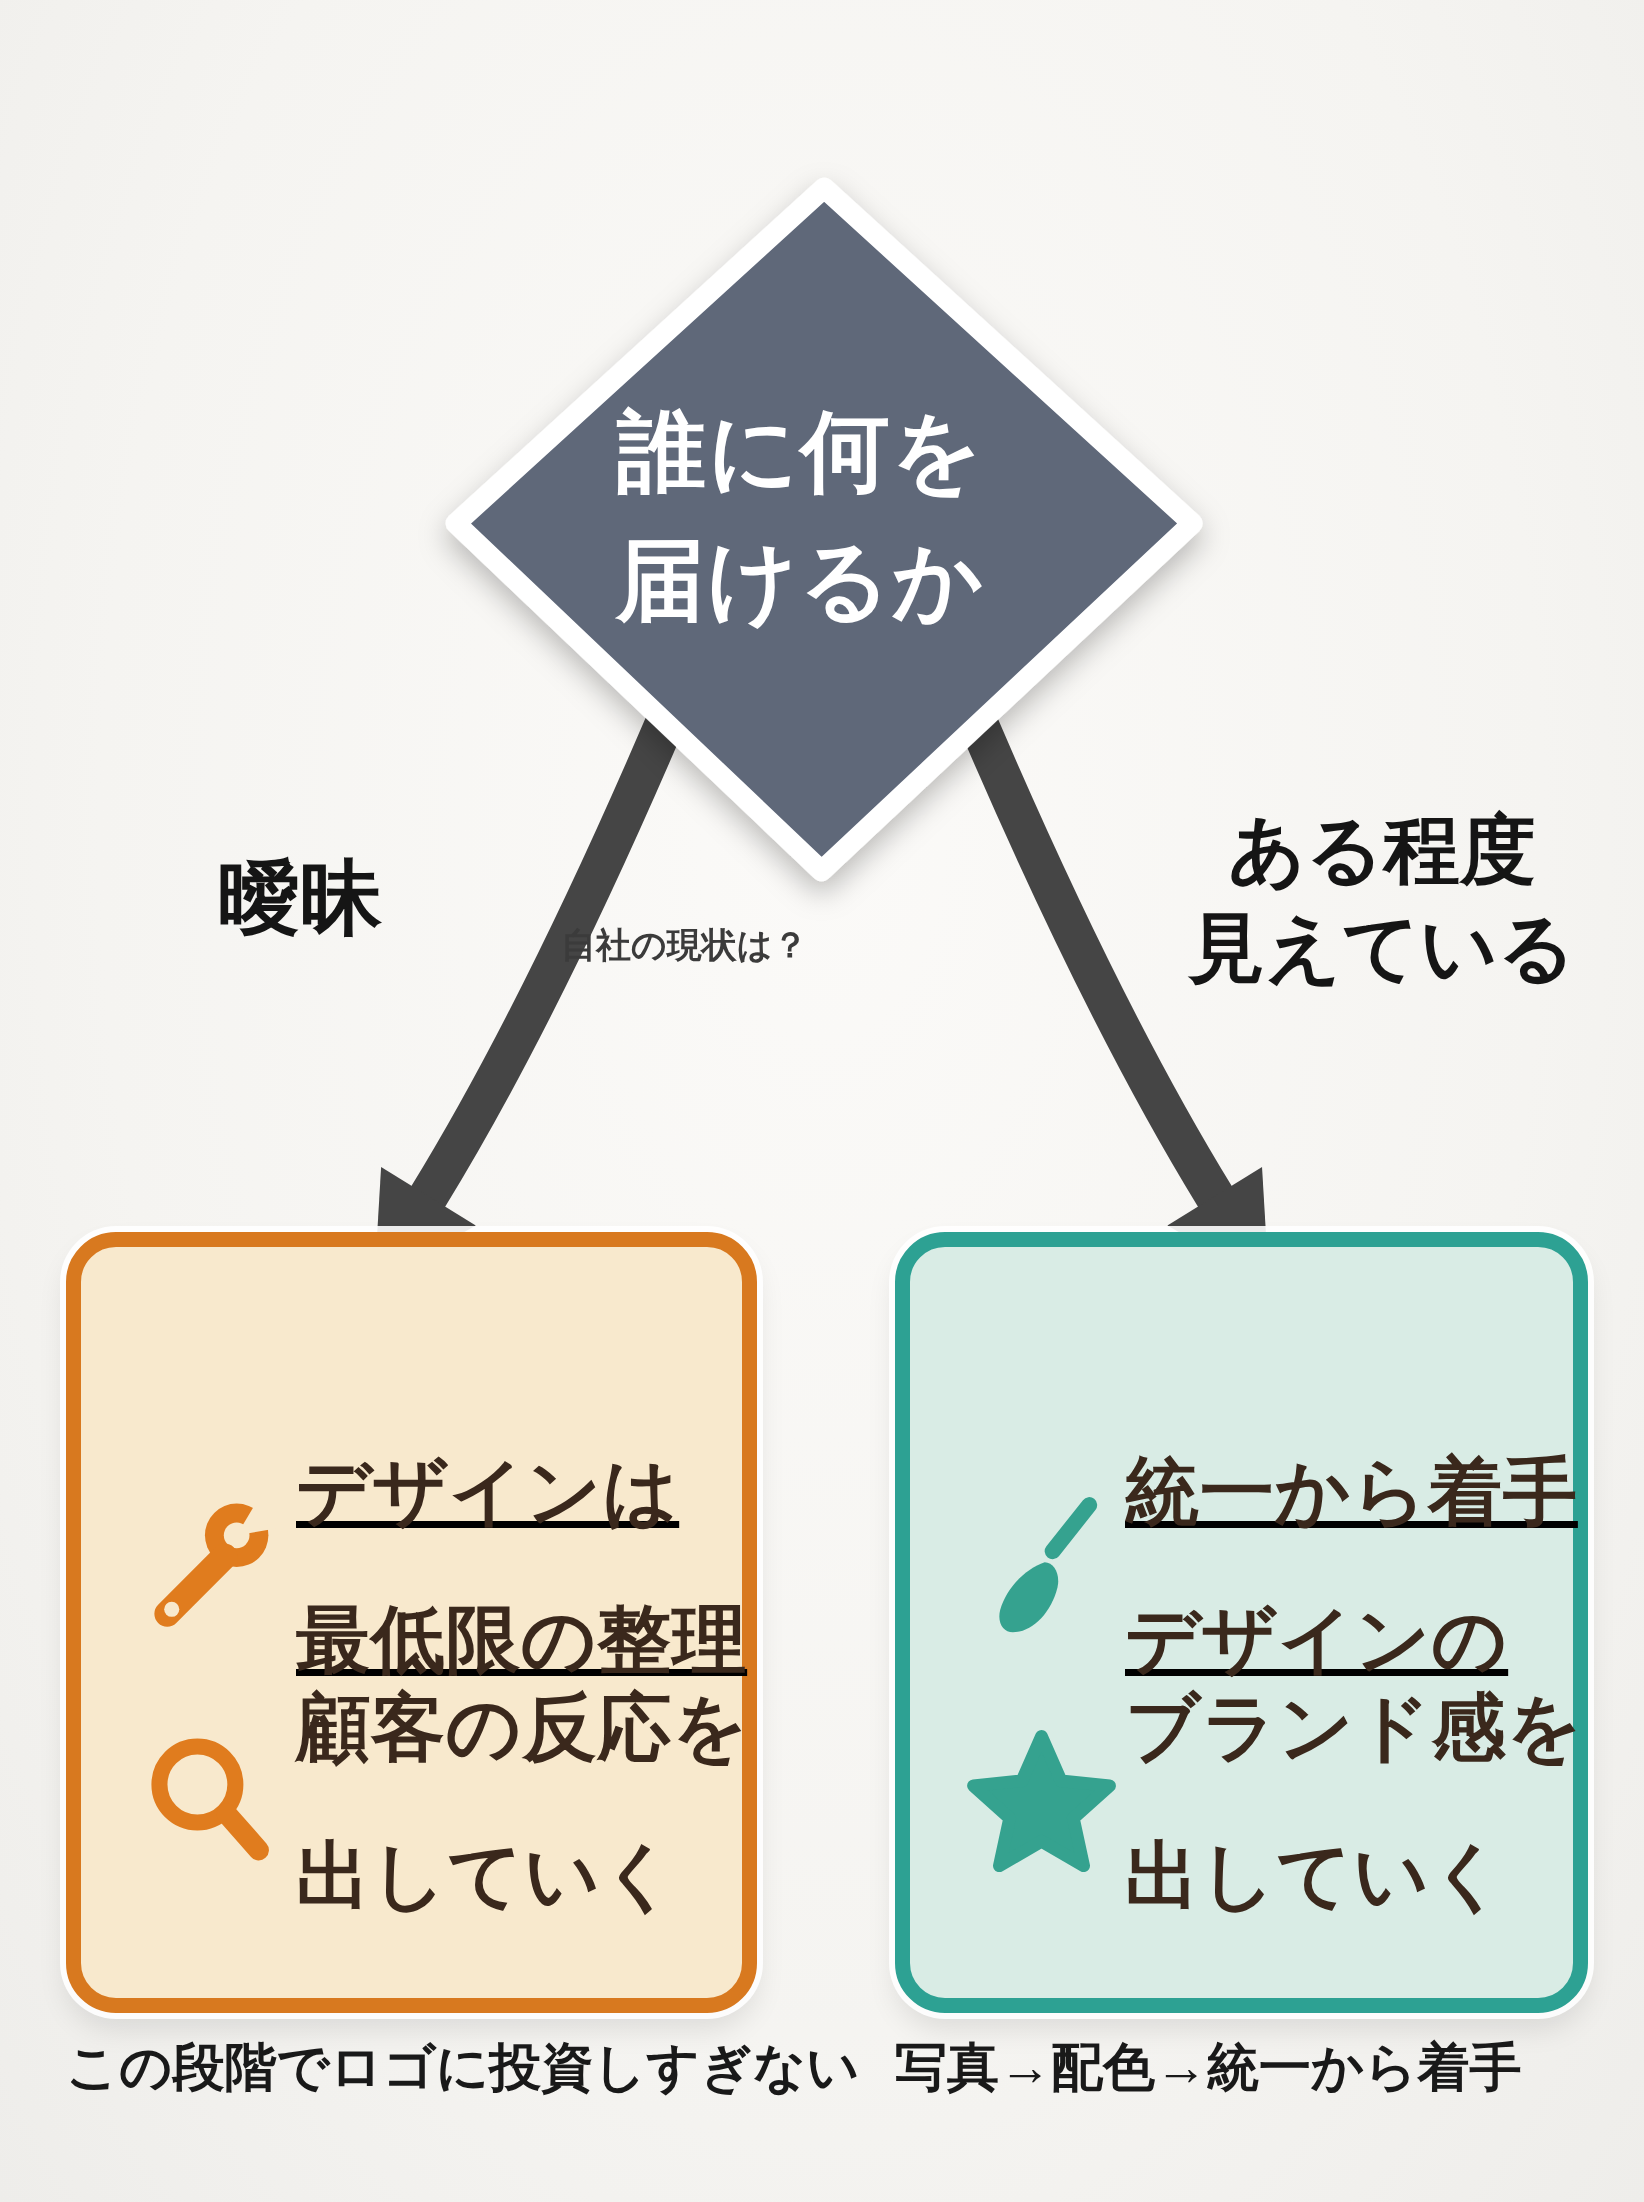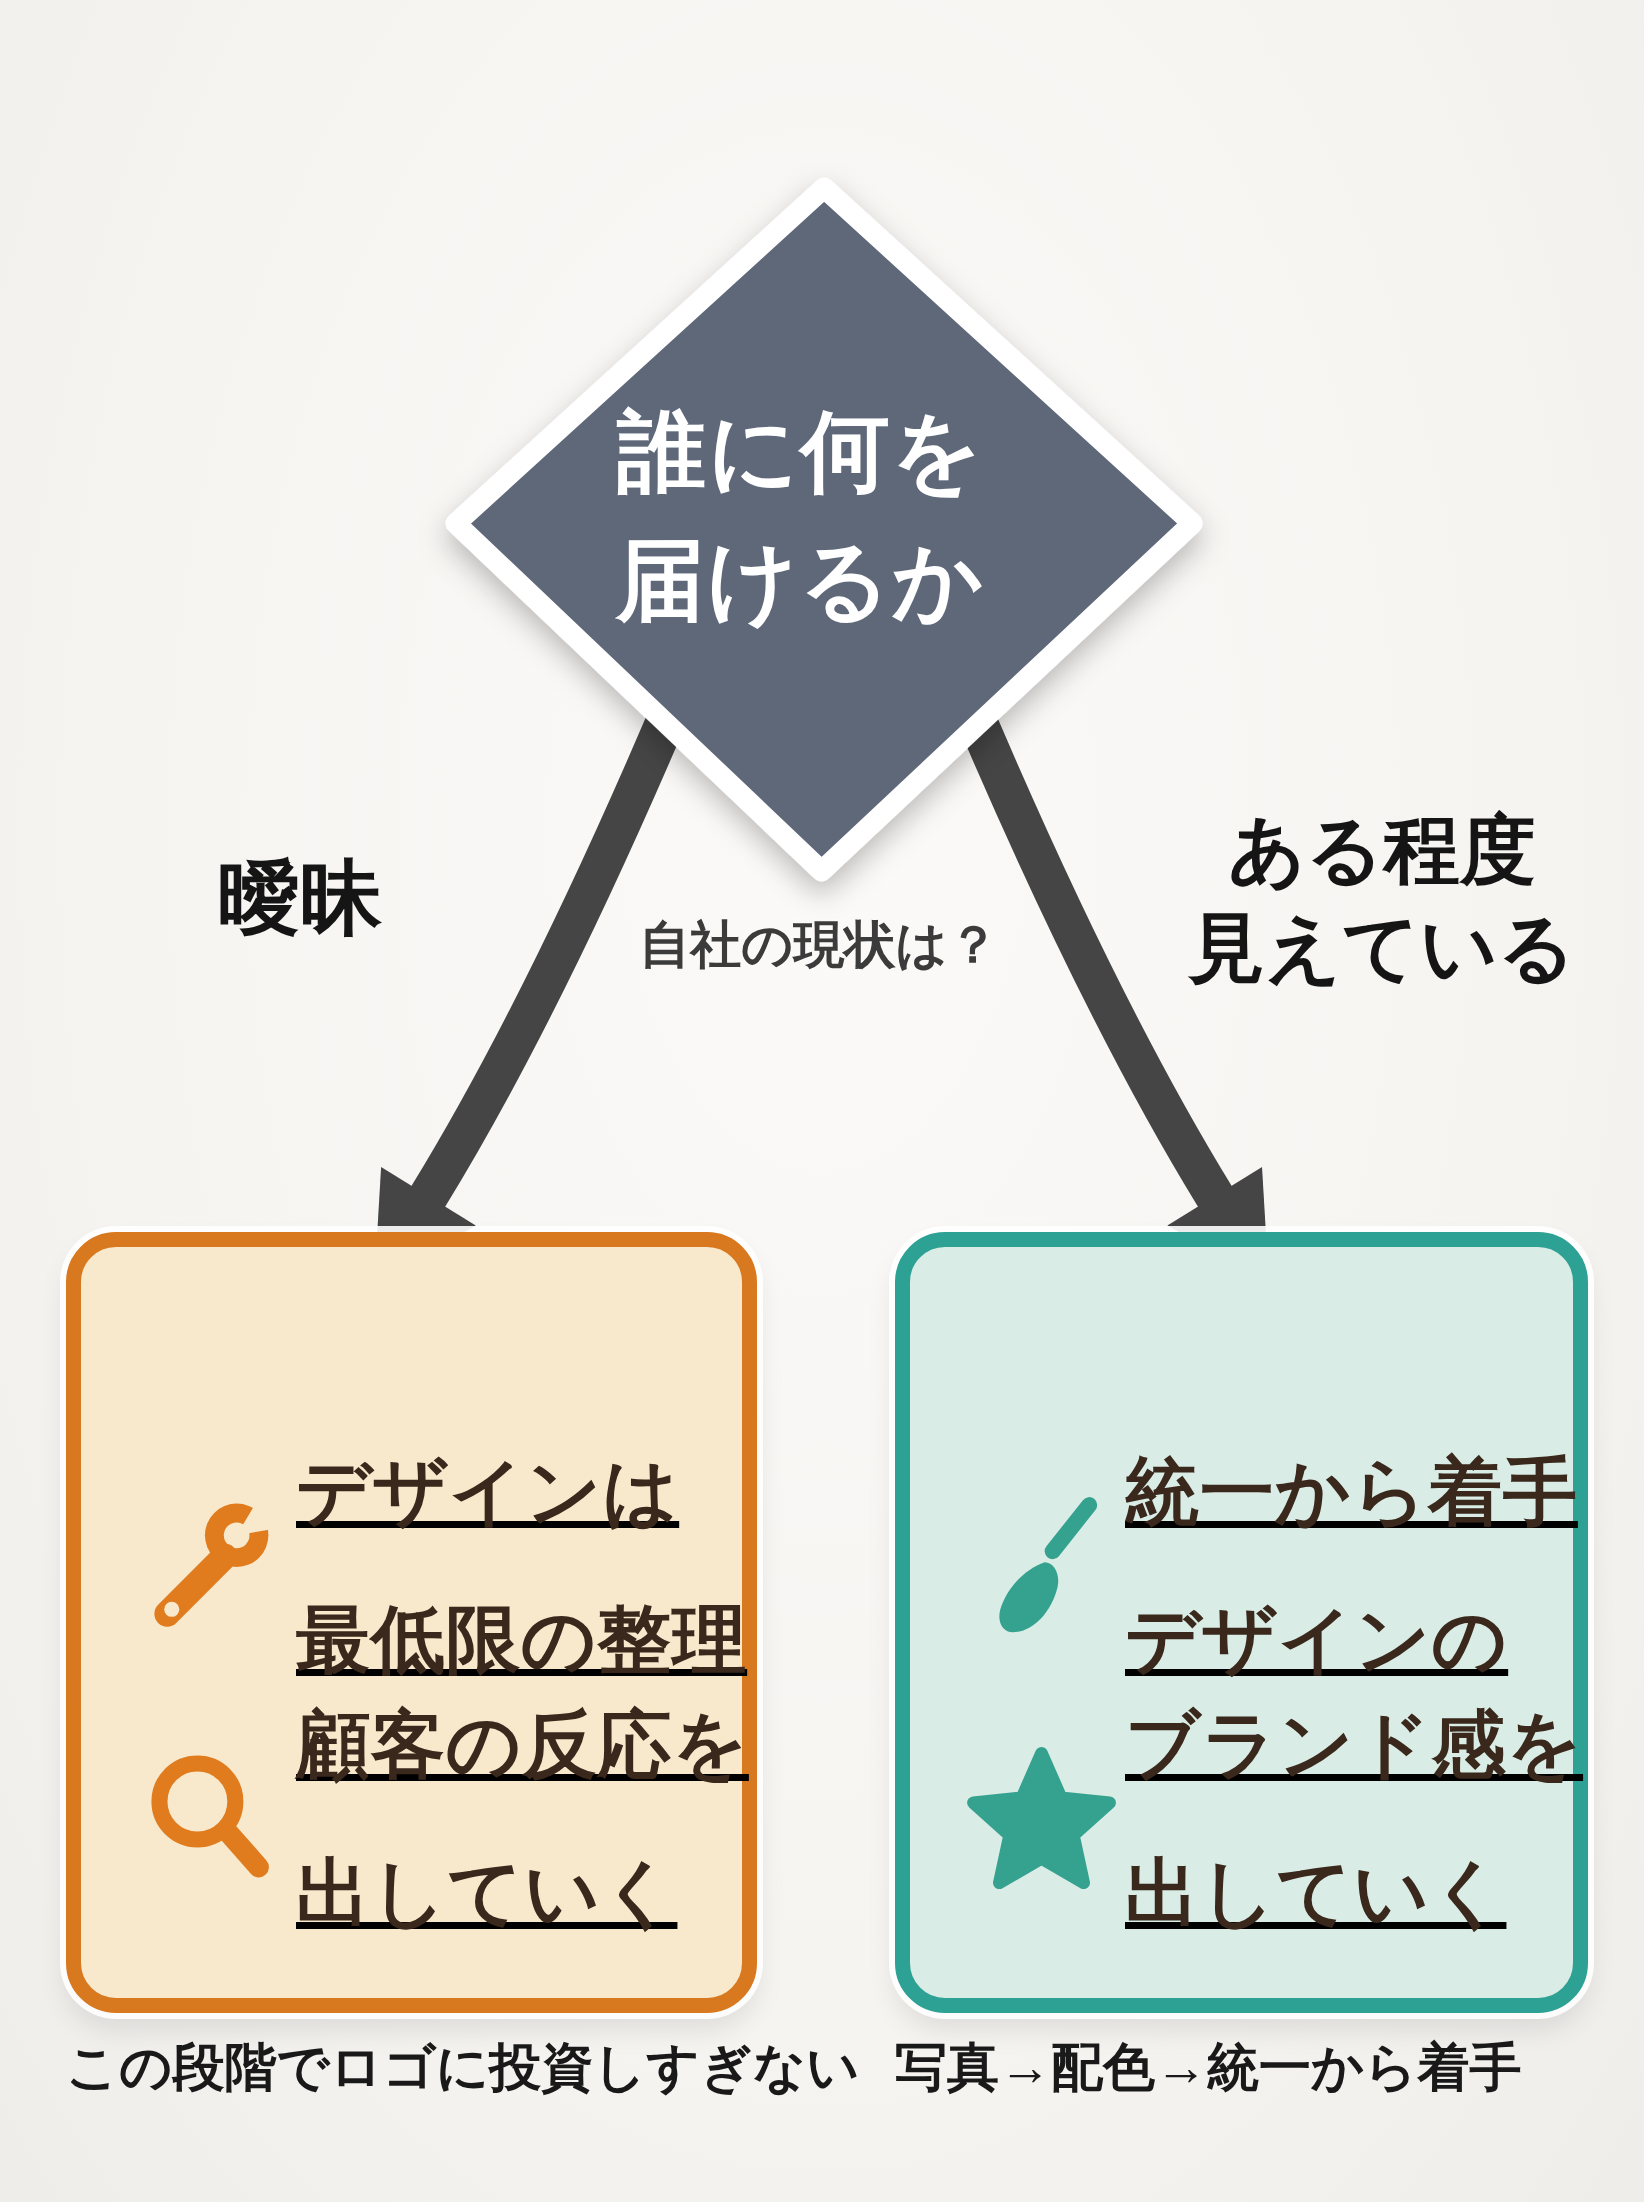--- a/index.html
+++ b/index.html
@@ -23,37 +23,37 @@
   .label-ambiguous{
     position:absolute;left:218px;top:844px;width:344px;
     text-align:left;font-size:82px;line-height:107px;font-weight:900;color:#151515;
   }
   .label-somewhat{
     position:absolute;left:1081px;top:801px;width:602px;
     text-align:center;font-size:76px;line-height:98px;font-weight:900;color:#151515;
   }
   .question-text{
     position:absolute;left:561px;top:910px;width:516px;
-    text-align:center;font-size:51px;line-height:69px;font-weight:700;color:#3b3b3b;
+    font-size:35px;line-height:69px;font-weight:700;color:#3b3b3b;
   }
 
   .card{
     position:absolute;top:1232px;height:781px;box-sizing:border-box;
     border-radius:50px;
     box-shadow:0 0 0 6px rgba(255,255,255,.9), 0 15.5px 29px rgba(0,0,0,.10);
   }
   .card.left{left:66px;width:691px;background:#f8e9cd;border:15.5px solid #d8791f;}
   .card.right{left:895px;width:693px;background:#d9ece5;border:15.5px solid #2da193;}
 
   .card-item{
     position:absolute;left:0;width:100%;height:293px;
     display:flex;align-items:center;box-sizing:border-box;padding-left:47px;
   }
   .card-item.row1{top:172px;text-decoration:underline;}
-  .card-item.row2{top:425px;text-decoration:underline;}
+  .card-item.row2{top:408px;}
   .item-icon{width:168px;flex:0 0 168px;display:flex;align-items:center;justify-content:center;}
   .item-text{
     font-size:74px;line-height:148px;font-weight:900;color:#3a281c;letter-spacing:0.9px;white-space:nowrap;
   }
   .item-text span{display:block;}
 
   .caption{
     position:absolute;top:2037px;text-align:left;
     font-size:52px;line-height:60px;font-weight:900;color:#191919;white-space:nowrap;
   }

